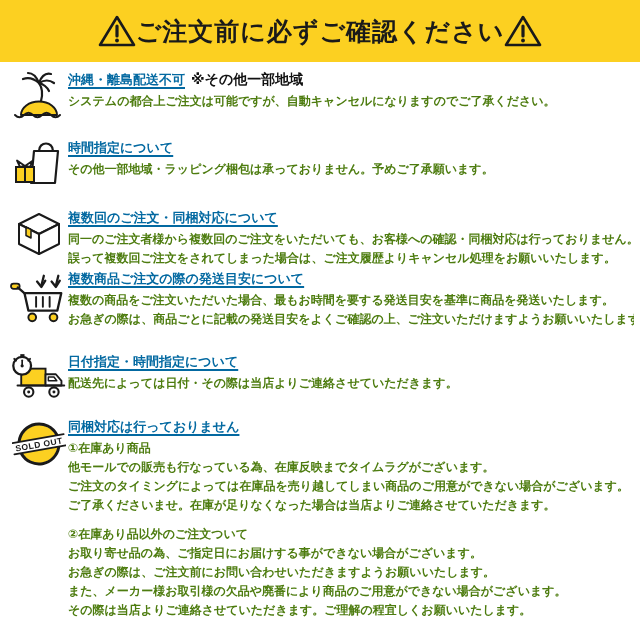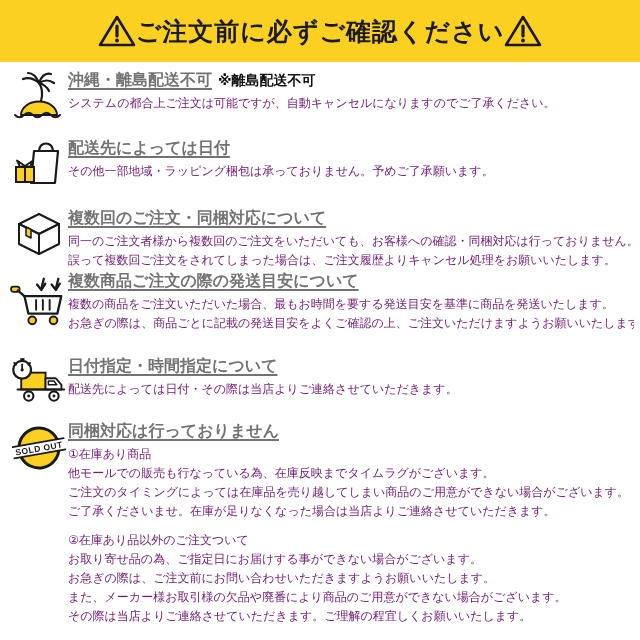--- a/index.html
+++ b/index.html
@@ -36,38 +36,39 @@
     flex: 0 0 58px;
     width: 58px;
     display: flex;
     justify-content: center;
     padding-top: 1px;
   }
   .icon-box svg { display: block; }
   .section-body { flex: 1; min-width: 0; overflow: hidden; padding-top: 1px; }
   .heading-row { margin: 0 0 3px 0; white-space: nowrap; }
   .heading {
-    font-size: 16px;
-    font-weight: bold;
-    color: #737373;
+    font-size: 13px;
+    font-weight: bold;
+    color: #0369a1;
     text-decoration: underline;
     text-decoration-thickness: 1.5px;
     text-underline-offset: 3px;
   }
   .heading-note {
     font-size: 14px;
     font-weight: bold;
     color: #111111;
     margin-left: 6px;
   }
   .line {
     font-size: 12px;
     line-height: 19px;
-    color: #701a75;
+    color: #4d7c0f;
     white-space: nowrap;
+    font-weight: bold;
   }
   .para-gap { height: 10px; }
   .stroke { stroke: #1A1A1A; fill: none; stroke-linecap: round; stroke-linejoin: round; }
 </style>
 </head>
 <body>
 
 <div class="banner">
   <svg class="warning-icon" viewBox="0 0 38 34">
     <path class="stroke" stroke-width="2.6" d="M19 3 L36 31 L2 31 Z"></path>
@@ -92,40 +93,40 @@
         <path class="stroke" stroke-width="2.2" d="M28 31 C30 24 30 19 26 13"></path>
         <path class="stroke" stroke-width="2.2" d="M26 13 Q18 6 10 9"></path>
         <path class="stroke" stroke-width="2.2" d="M26 13 Q22 3 15 3"></path>
         <path class="stroke" stroke-width="2.2" d="M26 13 Q30 2 38 4"></path>
         <path class="stroke" stroke-width="2.2" d="M26 13 Q34 8 41 13"></path>
         <path class="stroke" stroke-width="2.2" d="M26 13 Q33 15 36 21"></path>
       </svg>
     </div>
     <div class="section-body">
       <div class="heading-row">
-        <span class="heading">沖縄・離島配送不可</span><span class="heading-note">※離島配送不可</span>
+        <span class="heading">沖縄・離島配送不可</span><span class="heading-note">※その他一部地域</span>
       </div>
       <div class="line">システムの都合上ご注文は可能ですが、自動キャンセルになりますのでご了承ください。</div>
     </div>
   </div>
 
   <div class="section s2">
     <div class="icon-box">
       <svg width="52" height="52" viewBox="0 0 52 52">
         <path d="M21 13 L45 13 L42 45 L18 45 Z" fill="#ffffff" stroke="#1A1A1A" stroke-width="2.2" stroke-linejoin="round"></path>
         <path class="stroke" stroke-width="2.2" d="M26 13 C26 3 40 3 40 13"></path>
         <rect x="3" y="29" width="18" height="15" fill="#FCD021" stroke="#1A1A1A" stroke-width="2"></rect>
         <line class="stroke" stroke-width="2" x1="12" y1="29" x2="12" y2="44"></line>
         <path d="M12 28 L4 22.5 L7 29 Z" fill="#ffffff" stroke="#1A1A1A" stroke-width="1.8" stroke-linejoin="round"></path>
         <path d="M12 28 L20 22.5 L17 29 Z" fill="#ffffff" stroke="#1A1A1A" stroke-width="1.8" stroke-linejoin="round"></path>
       </svg>
     </div>
     <div class="section-body">
       <div class="heading-row">
-        <span class="heading">配送先によっては日付</span>
+        <span class="heading">時間指定について</span>
       </div>
       <div class="line">その他一部地域・ラッピング梱包は承っておりません。予めご了承願います。</div>
     </div>
   </div>
 
   <div class="section s3">
     <div class="icon-box">
       <svg width="52" height="52" viewBox="0 0 52 52">
         <path d="M26 6 L46 16 L26 26 L6 16 Z" fill="#ffffff" stroke="#1A1A1A" stroke-width="2" stroke-linejoin="round"></path>
         <path d="M6 16 L6 36 L26 46 L26 26 Z" fill="#ffffff" stroke="#1A1A1A" stroke-width="2" stroke-linejoin="round"></path>

